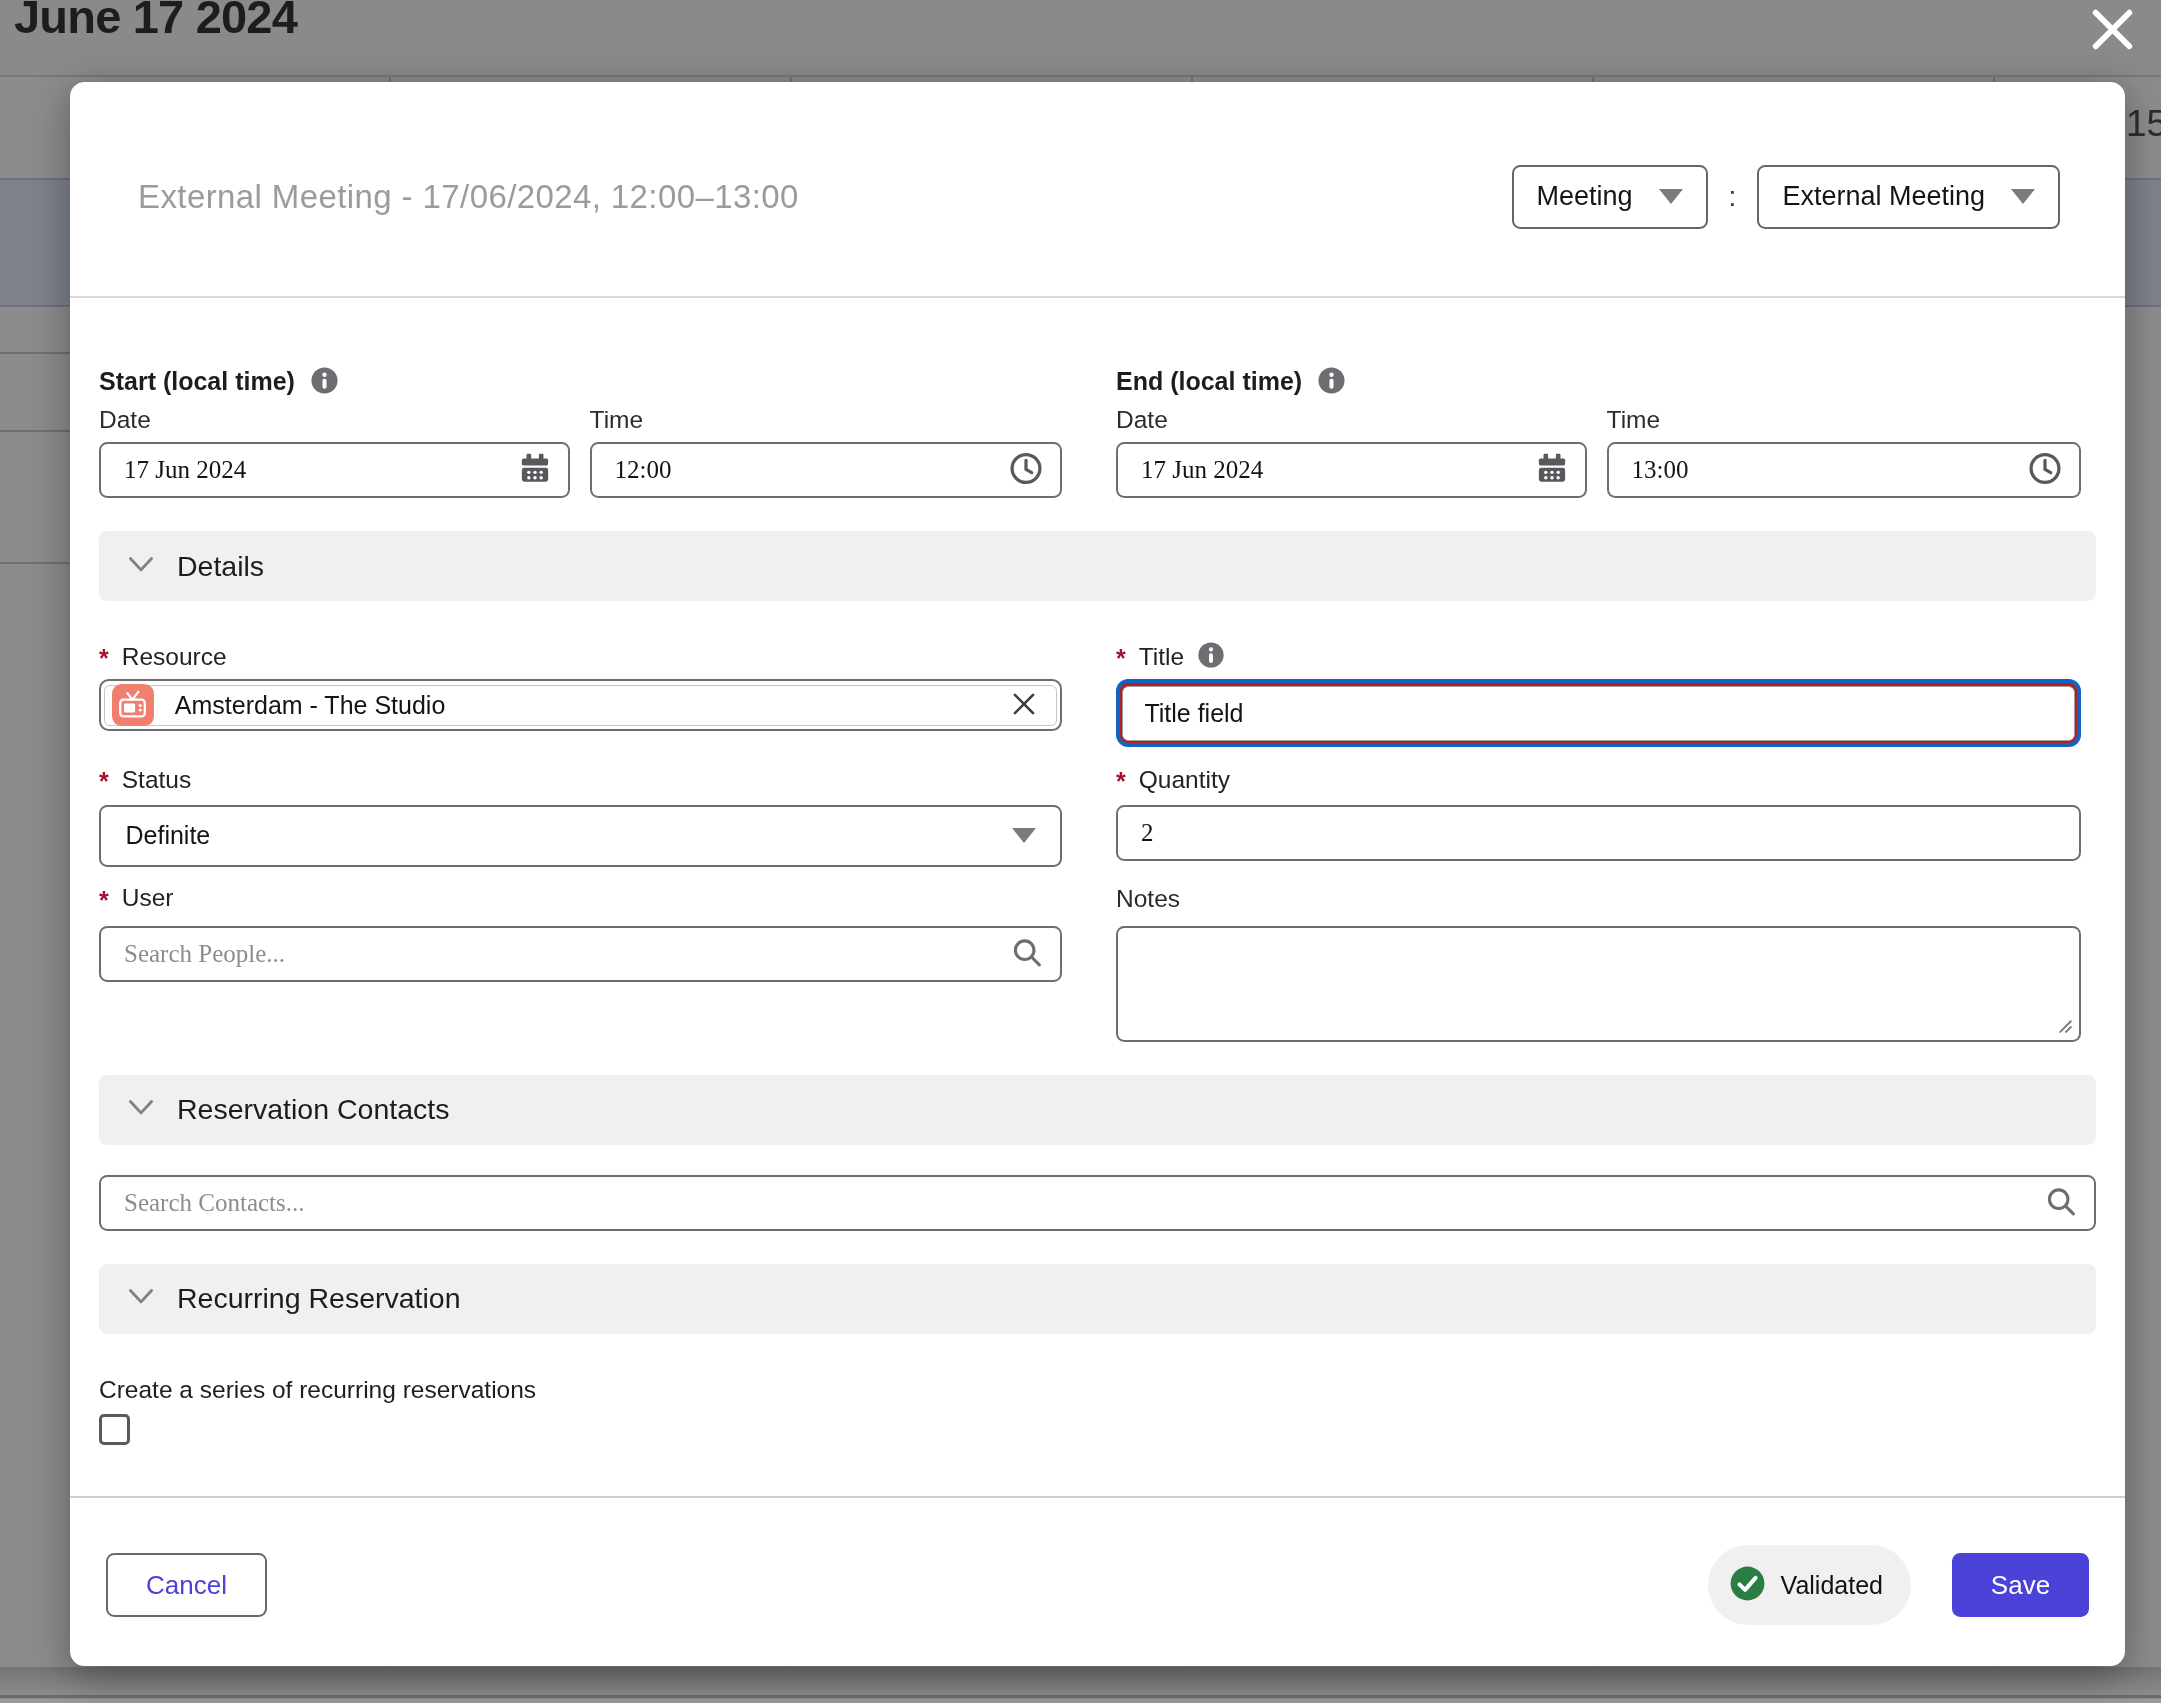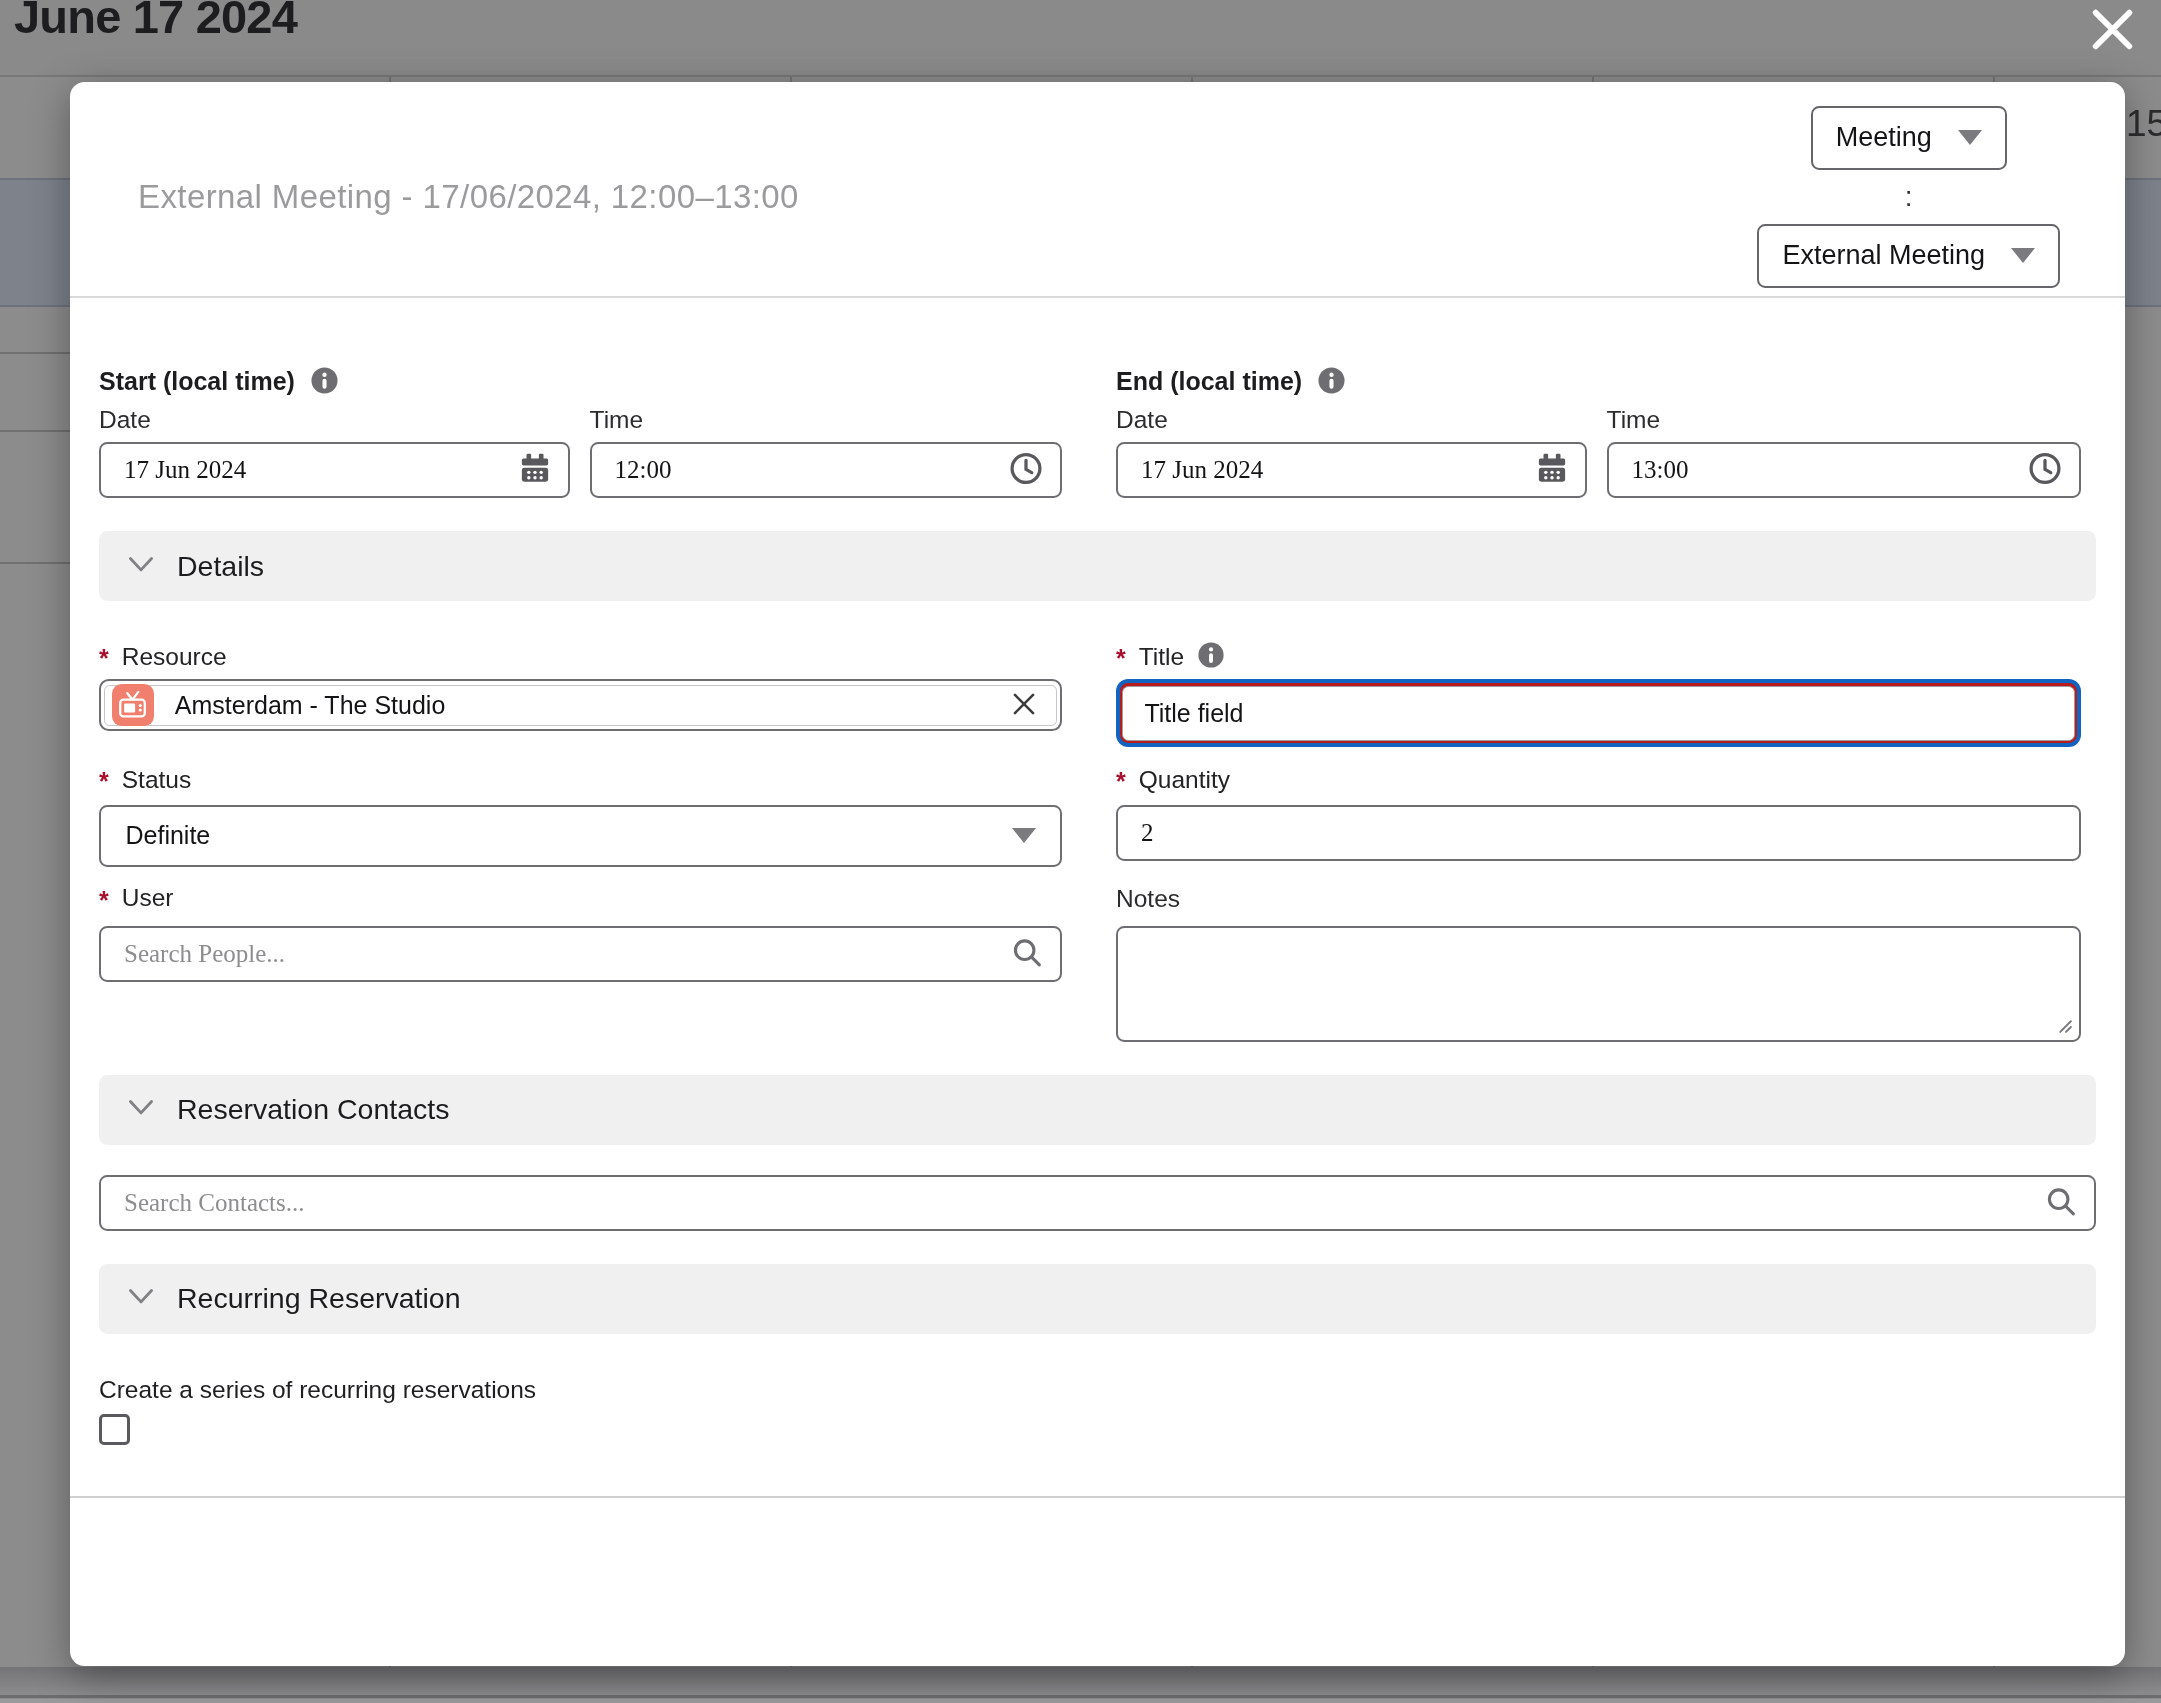--- a/index.html
+++ b/index.html
@@ -25,21 +25,21 @@
   .close-btn { position:absolute; right:23px; top:4.9px; width:52px; height:52px;
                background:transparent; border:none; cursor:pointer; }
 
   
   .modal { position:absolute; left:70px; top:82px; width:2055px; height:1584px;
            background:#ffffff; border-radius:14.7px;
            box-shadow:0 9.8px 39px rgba(0,0,0,.35); }
   .modal-header { height:214px; padding:15px 65px 0 68px; display:flex;
                   align-items:center; justify-content:space-between; }
   .modal-title { font-size:33px; color:#9b9b9d; letter-spacing:0.4px; white-space:nowrap; }
-  .type-group { display:flex; align-items:center; gap:11px;flex-direction:column; }
+  .type-group { display:flex; align-items:center; gap:21px; }
   .type-select { height:64px; border:2.4px solid #66666a; border-radius:8.2px; background:#fff;
                  display:flex; align-items:center; padding:0 23px; gap:26px; cursor:pointer; }
   .type-select .val { font-size:27px; color:#141416; }
   .caret { width:0; height:0; border-left:12.2px solid transparent; border-right:12.2px solid transparent;
            border-top:15.5px solid #7b7b7f; }
   .type-colon { font-size:28px; color:#333; }
   .header-divider { height:2.4px; background:#d9d9db; }
 
   .modal-body { padding:0 29px; }
   .two-col { display:grid; grid-template-columns:963px 965px; column-gap:54px; }
@@ -376,16 +376,31 @@
             </svg>
         </span>
         <span class="section-title">Recurring Reservation</span>
       </div>
       <div class="check-label mt51">Create a series of recurring reservations</div>
       <div class="checkbox mt12" role="checkbox" aria-checked="false"></div>
 
     </div>
 
     <div class="footer-divider"></div>
+    <div class="modal-footer">
+      <button class="btn-cancel">Cancel</button>
+      <div class="footer-right">
+        <div class="validated-pill">
+          <span>
+            <svg width="37" height="37" viewBox="0 0 46 46">
+                <circle cx="23" cy="23" r="21" fill="#2a7e43"></circle>
+                <path d="M13 24 L20 31 L33 16" stroke="#fff" stroke-width="5" stroke-linecap="round" stroke-linejoin="round" fill="none"></path>
+              </svg>
+          </span>
+          <span class="validated-text">Validated</span>
+        </div>
+        <button class="btn-save">Save</button>
+      </div>
+    </div>
 
   </div>
 </div>
 
 
 </body></html>

